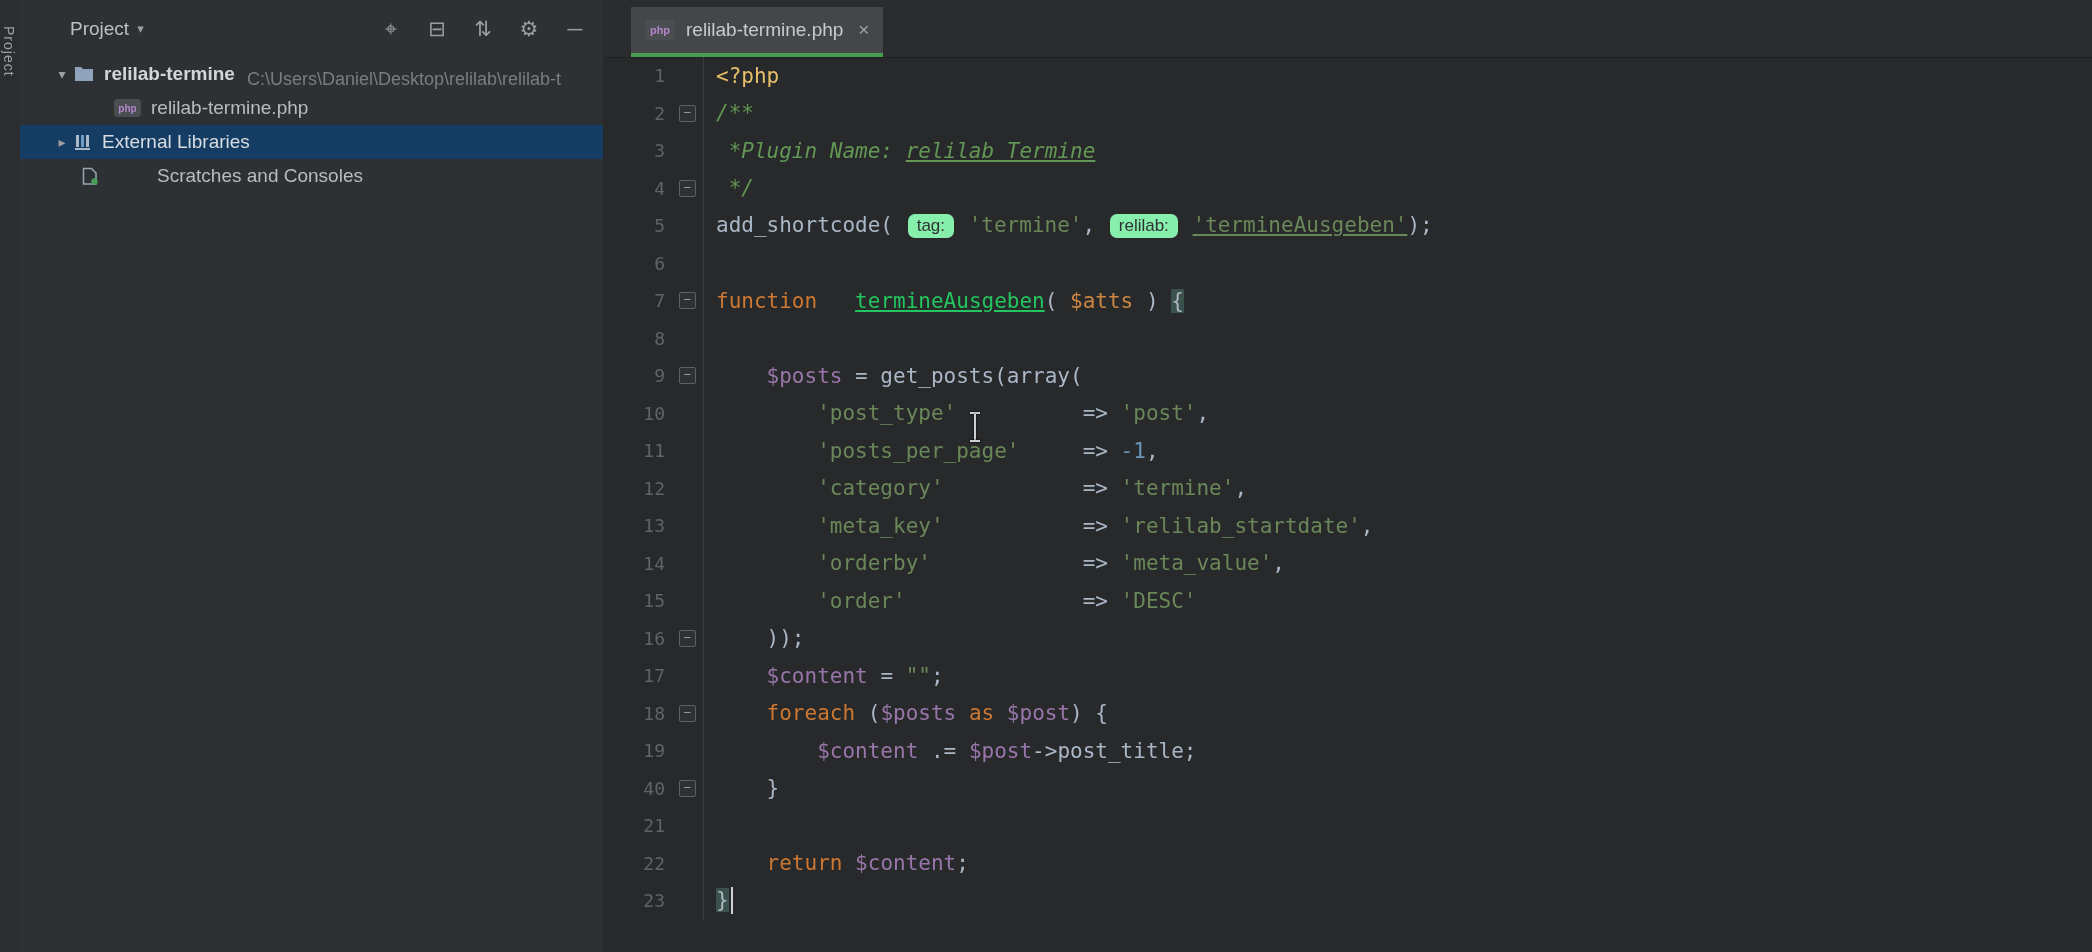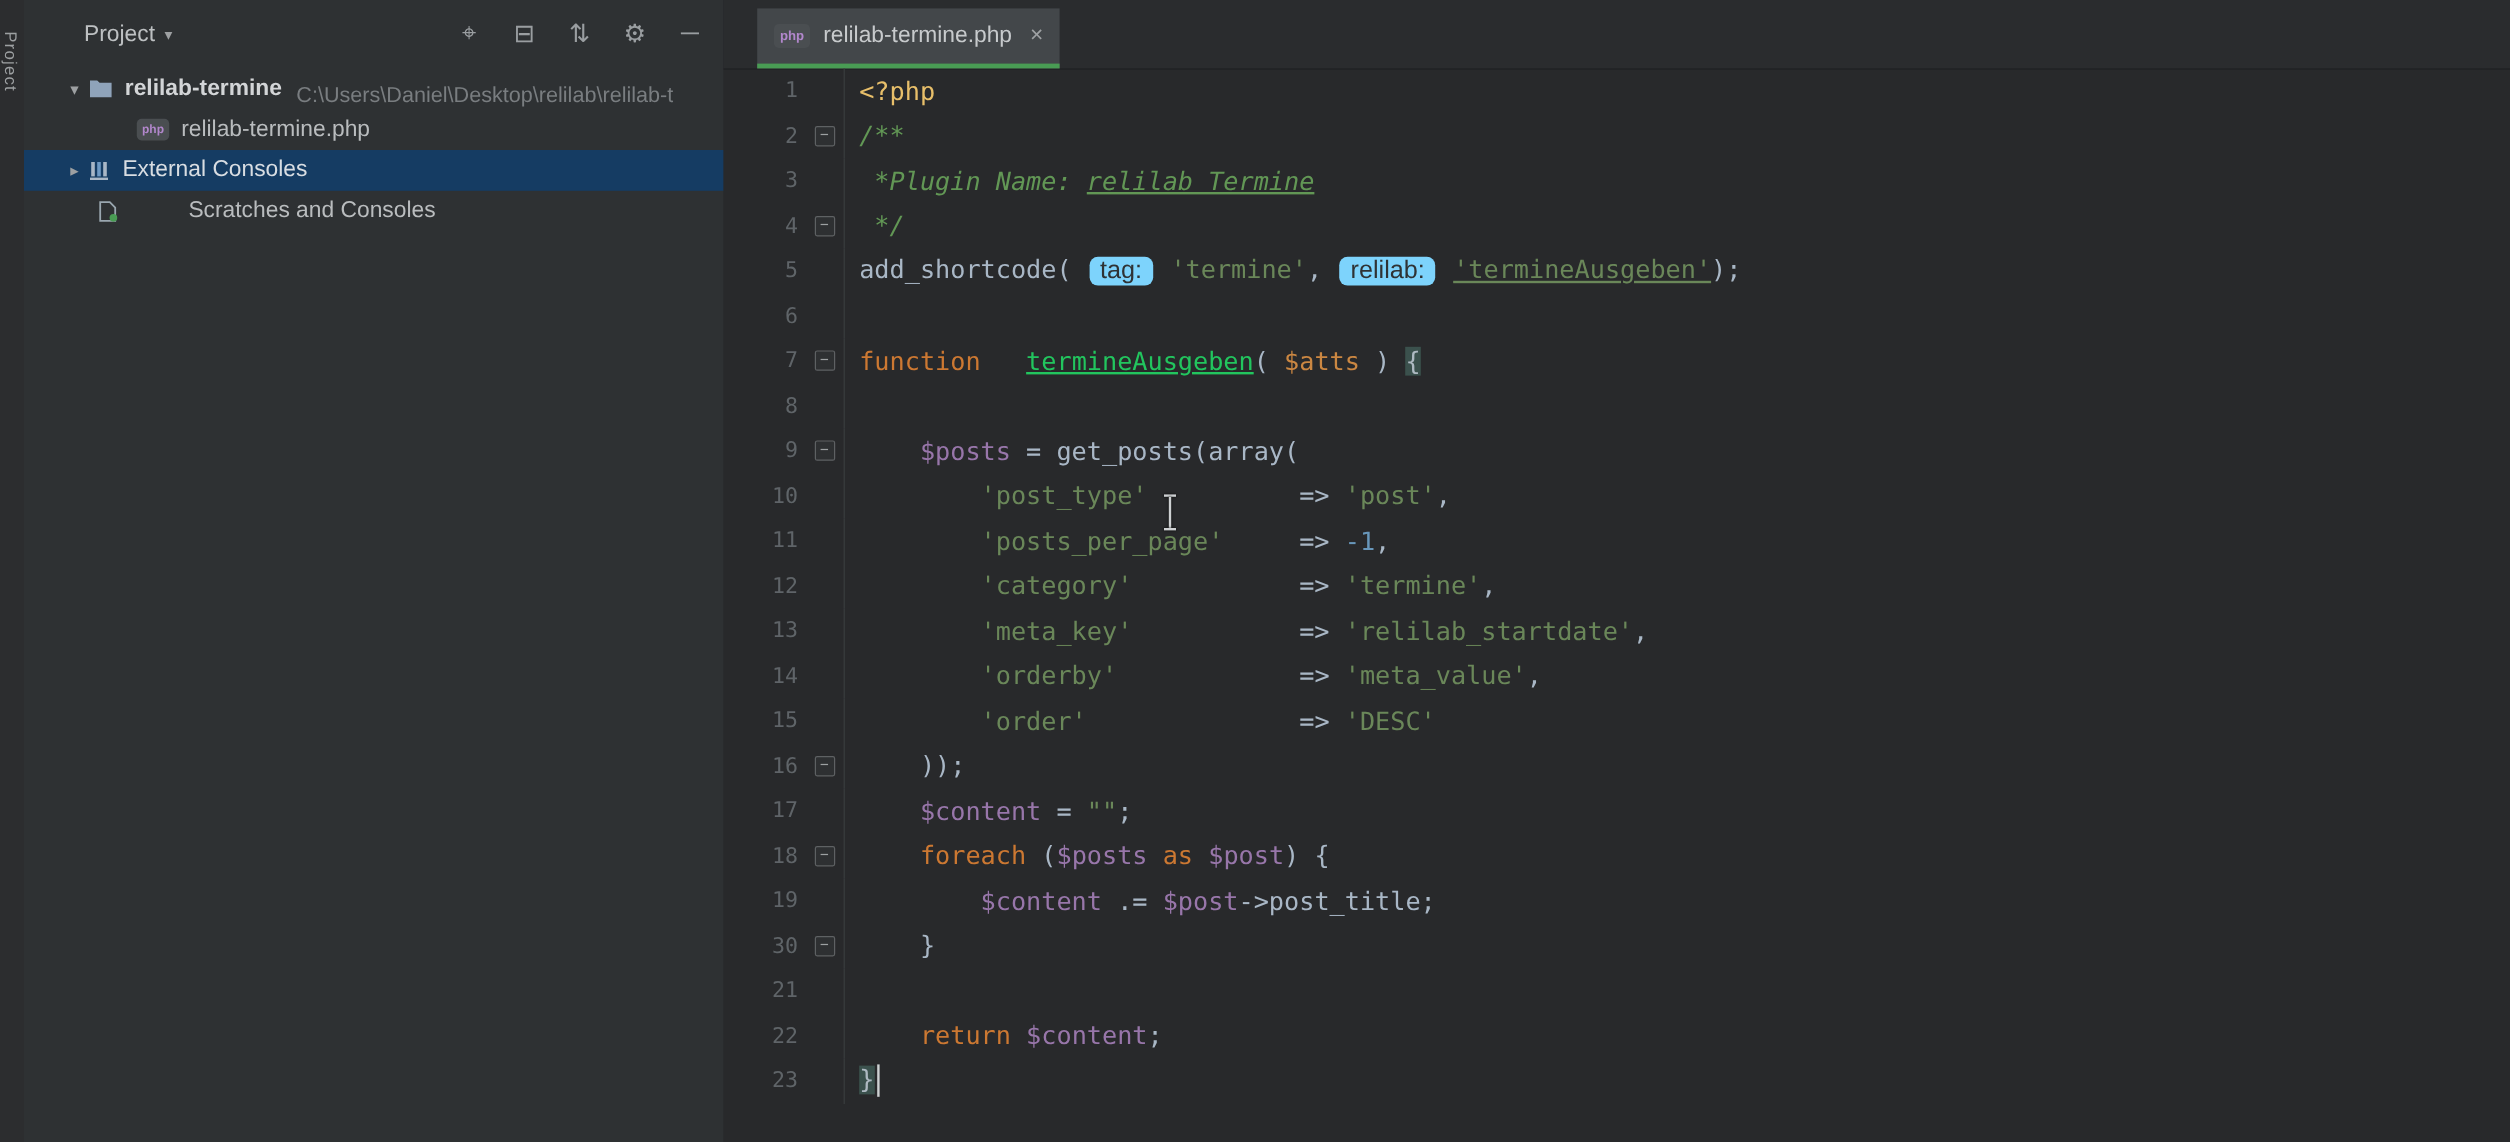--- a/index.html
+++ b/index.html
@@ -60,22 +60,22 @@
   .tk-s{color:#6a8759;}
   .tk-su{color:#6a8759;text-decoration:underline;}
   .tk-n{color:#6897bb;}
   .tk-c{color:#629755;font-style:italic;}
   .tk-cu{color:#629755;font-style:italic;text-decoration:underline;}
   .tk-fnu{color:#22c55e;text-decoration:underline;}
   .tk-v{color:#9876aa;}
   .tk-p{color:#cb8742;}
   .tk-t{color:#e8bf6a;}
   .tk-b{color:#aeb9c2;background:#3b514d;}
-  .tk-h{display:inline-block;background:#7dd3fc;color:#2f3234;border-radius:7px;
-        padding:1px 9px;font-size:21px;line-height:22px;
+  .tk-h{display:inline-block;background:#86efac;color:#2f3234;border-radius:7px;
+        padding:1px 9px;font-size:17px;line-height:22px;
         font-family:"Liberation Sans",sans-serif;margin:0 2px;vertical-align:middle;}
   .caret{display:inline-block;width:2px;height:27px;background:#ced1d3;
          vertical-align:middle;margin-left:2px;}
 
   
   .ibeam{position:absolute;left:364px;top:412px;width:16px;height:30px;pointer-events:none;}
   .ibeam i{display:block;position:absolute;left:7px;top:2px;width:2px;height:26px;
            background:#cdd0d2;box-shadow:0 0 2px #000;}
   .ibeam::before,.ibeam::after{content:"";position:absolute;left:3px;width:10px;height:2px;
            background:#cdd0d2;box-shadow:0 0 2px #000;}
@@ -129,21 +129,21 @@
       <div class="trow selected" style="padding-left:30px;">
         <span class="chev">▸</span>
         <span class="ticon">
           <svg width="18" height="18" viewBox="0 0 18 18">
             <rect x="2" y="2" width="3" height="12" fill="#a9b7c6"></rect>
             <rect x="7" y="2" width="3" height="12" fill="#6e9ac4"></rect>
             <rect x="12" y="2" width="3" height="12" fill="#a9b7c6"></rect>
             <rect x="1" y="15" width="15" height="2" fill="#a9b7c6"></rect>
           </svg>
         </span>
-        <span>External Consoles</span>
+        <span>External Libraries</span>
       </div>
 
       <div class="trow" style="padding-left:62px;gap:48px;">
         <span class="ticon">
           <svg width="17" height="19" viewBox="0 0 17 19">
             <path d="M1.5 1.5h8l4.5 4.5v11h-12.5z" fill="none" stroke="#9aa7b0" stroke-width="1.5"></path>
             <circle cx="12.5" cy="14.5" r="3.2" fill="#499c54"></circle>
           </svg>
         </span>
         <span>Scratches and Consoles</span>
@@ -302,21 +302,21 @@
         </div>
         <div class="code-line">
           <div class="gutter">
             <span class="ln">19</span>
             <span class="fold"></span>
           </div>
           <span class="line-text"><span class="tk-d">        </span><span class="tk-v">$content</span><span class="tk-d"> .= </span><span class="tk-v">$post</span><span class="tk-d">-&gt;post_title;</span></span>
         </div>
         <div class="code-line">
           <div class="gutter">
-            <span class="ln">30</span>
+            <span class="ln">40</span>
             <span class="fold">
               <span class="fold-box">−</span>
             </span>
           </div>
           <span class="line-text"><span class="tk-d">    }</span></span>
         </div>
         <div class="code-line">
           <div class="gutter">
             <span class="ln">21</span>
             <span class="fold"></span>

